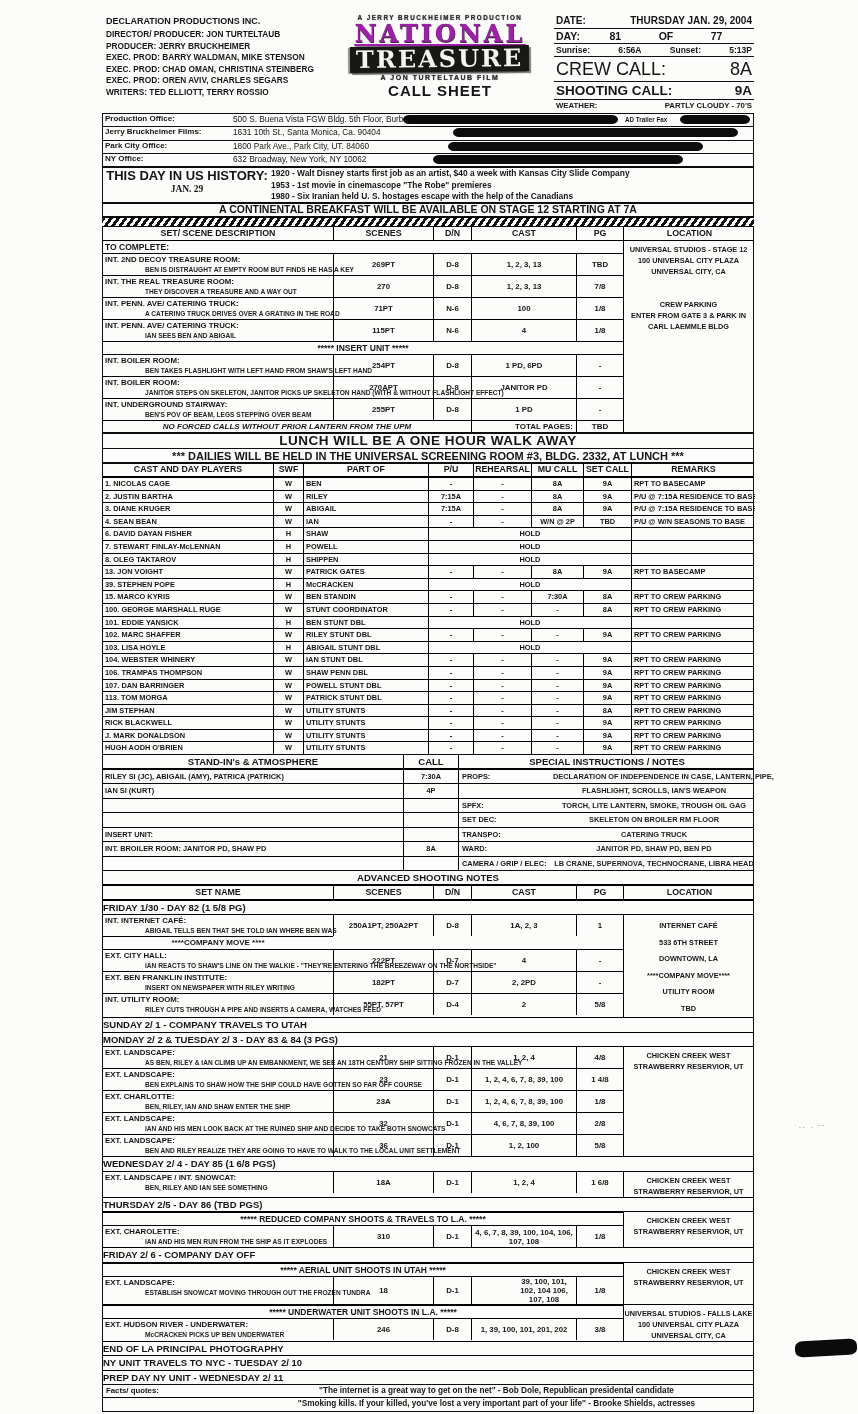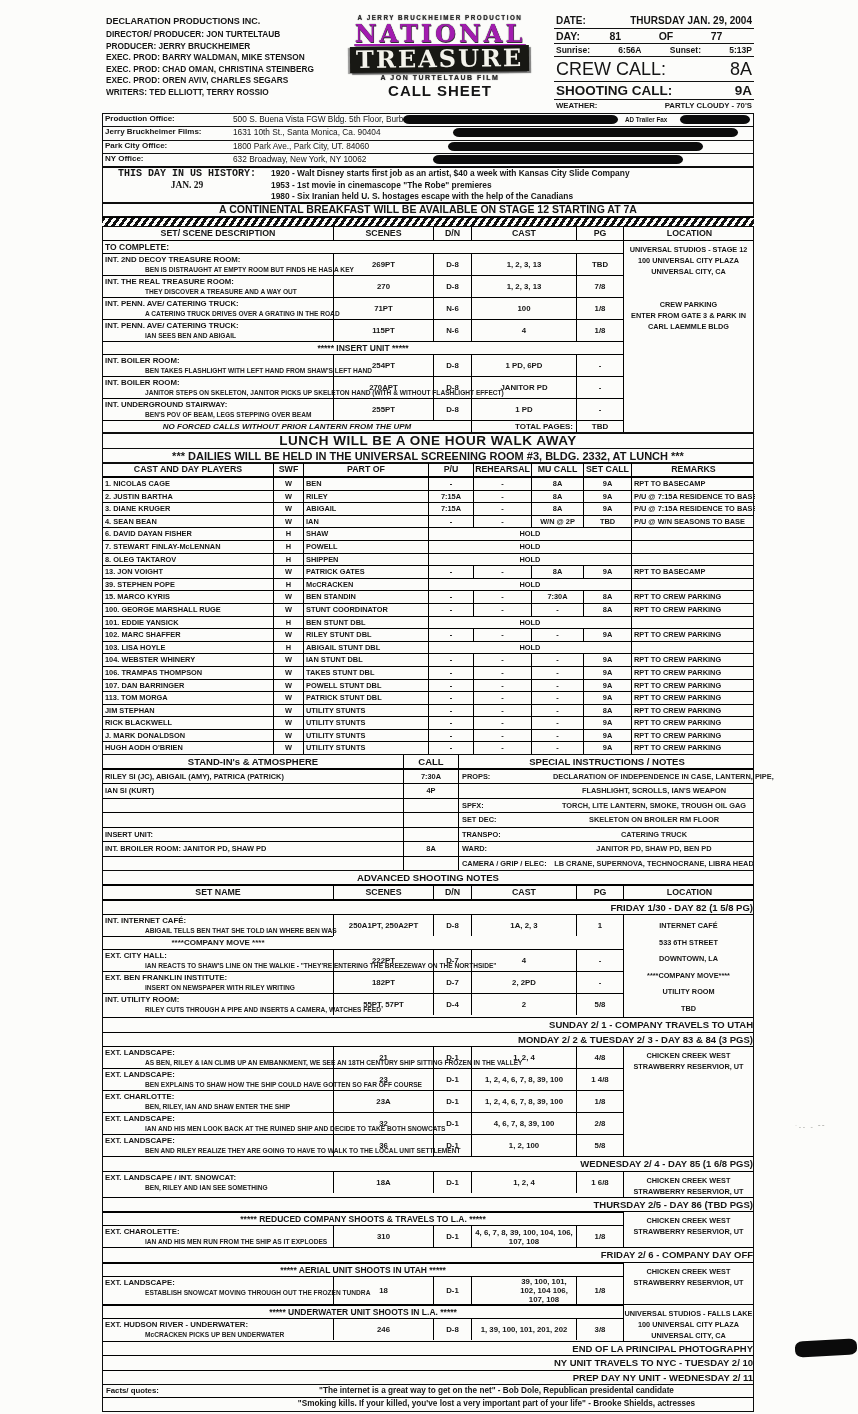--- a/index.html
+++ b/index.html
@@ -33,21 +33,21 @@
   
   .off-row{position:relative;border-top:1px solid #111;height:12.5px;font-size:8px;white-space:nowrap;}
   .off-row:first-child{border-top:none;}
   .off-label{font-weight:bold;display:inline-block;padding-left:2px;}
   .off-addr{position:absolute;left:130px;top:0;font-size:8.3px;}
   .blob{position:absolute;background:#0c0c0c;border-radius:7px/5px;height:9px;top:1px;}
   .off-extra{position:absolute;font-size:6.3px;font-weight:bold;top:2px;}
   
   .history{display:flex;font-size:8.5px;}
   .hist-left{width:168px;text-align:center;padding-top:1px;}
-  .hist-label{font-family:Liberation Mono, monospace;font-weight:bold;font-size:10px;}
+  .hist-label{font-family:Liberation Sans, sans-serif;font-weight:bold;font-size:13px;}
   .hist-date{font-family:"Liberation Serif",serif;font-weight:bold;font-size:9.5px;margin-top:1px;}
   .hist-items{flex:1;padding-top:1px;}
   .hist-item{font-weight:bold;font-size:8.4px;line-height:11.5px;white-space:nowrap;}
   .banner{font-weight:bold;text-align:center;}
   .banner-breakfast{font-size:10.5px;line-height:13px;}
   .hatch{height:9px;border-top:1px solid #000;
     background:repeating-linear-gradient(125deg,#111 0 3px,#fcfcfa 3px 6px);}
   
   .g-head{display:grid;border-bottom:1.5px solid #000;}
   .g-head>div{border-left:1px solid #000;text-align:center;font-weight:bold;font-size:8.8px;line-height:13px;white-space:nowrap;overflow:hidden;}
@@ -87,21 +87,21 @@
   .si-head>div:first-child{border-left:none;}
   .si-row{display:grid;grid-template-columns:300px 55px 95px 202px;border-top:1px solid #000;height:13.5px;}
   .si-row:first-child{border-top:none;}
   .si-row>div{font-size:7.4px;font-weight:bold;line-height:13px;white-space:nowrap;overflow:visible;}
   .si-txt{padding-left:2px;}
   .si-call{border-left:1px solid #000;text-align:center;}
   .si-lab{border-left:1px solid #000;padding-left:3px;}
   .si-val{font-weight:bold;color:#222;text-align:center;}
   
   .adv-title{font-weight:bold;text-align:center;font-size:9.5px;line-height:13px;border-bottom:1px solid #000;}
-  .day-row{border-top:1px solid #000;font-weight:bold;text-align:right;font-size:9.5px;line-height:13.5px;}
+  .day-row{border-top:1px solid #000;font-weight:bold;text-align:left;font-size:9.5px;line-height:13.5px;}
   .adv-section{display:flex;border-top:1px solid #000;}
   .adv-left{width:520px;}
   .adv-left .s-row{min-height:20px;}
   .adv-banner:first-child,.adv-left .s-row:first-child{border-top:none;}
   .adv-note{text-align:center;font-weight:bold;font-size:8px;line-height:12px;border-top:1px solid #000;width:230px;}
   .loc-sp .loc-line{line-height:16.5px;}
   
   .facts-row{display:grid;grid-template-columns:135px 517px;border-top:1px solid #000;height:12.5px;}
   .facts-label{font-weight:bold;font-size:7.8px;padding-left:3px;line-height:12px;}
   .facts-text{font-weight:bold;font-size:8.2px;text-align:center;line-height:12px;white-space:nowrap;}
@@ -429,21 +429,21 @@
           <div class="c-name">IAN STUNT DBL</div>
           <div class="c-c">-</div>
           <div class="c-c">-</div>
           <div class="c-c">-</div>
           <div class="c-c">9A</div>
           <div class="c-name">RPT TO CREW PARKING</div>
         </div>
         <div class="c-row">
           <div class="c-name">106.  TRAMPAS THOMPSON</div>
           <div class="c-c">W</div>
-          <div class="c-name">TAKES STUNT DBL</div>
+          <div class="c-name">SHAW PENN DBL</div>
           <div class="c-c">-</div>
           <div class="c-c">-</div>
           <div class="c-c">-</div>
           <div class="c-c">9A</div>
           <div class="c-name">RPT TO CREW PARKING</div>
         </div>
         <div class="c-row">
           <div class="c-name">107.  DAN BARRINGER</div>
           <div class="c-c">W</div>
           <div class="c-name">POWELL STUNT DBL</div>

